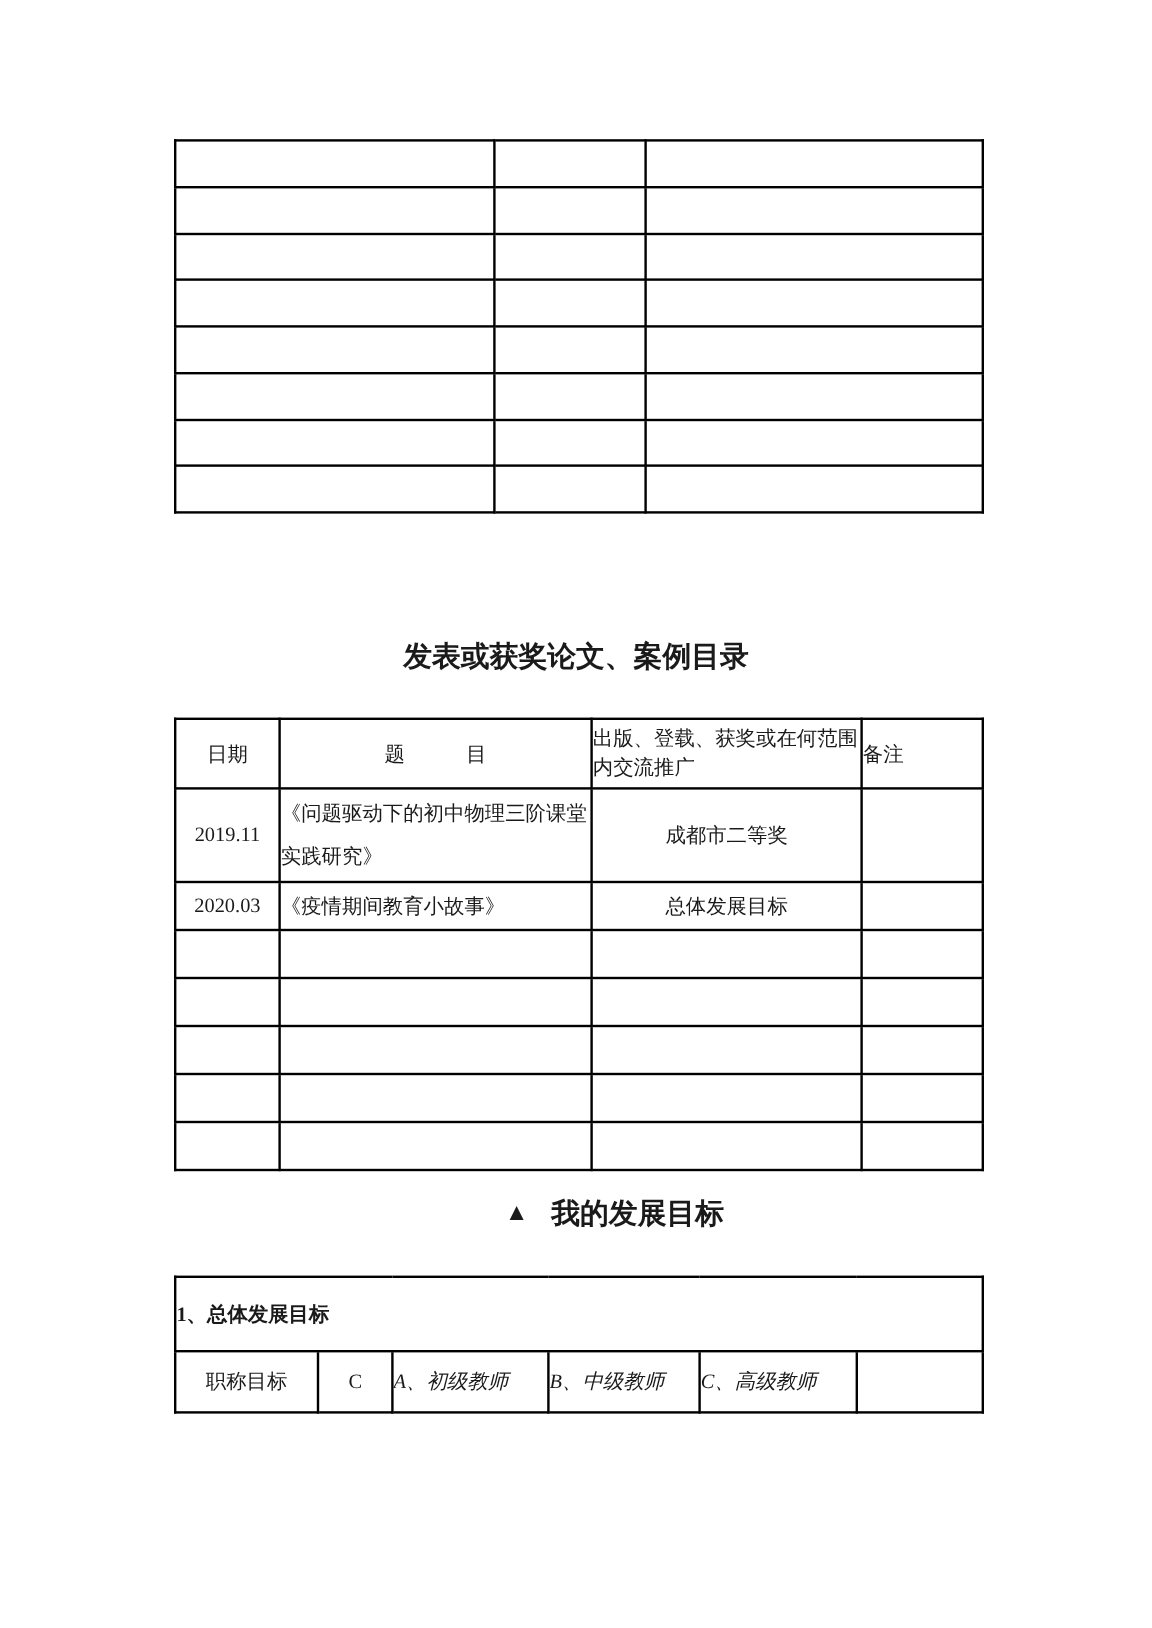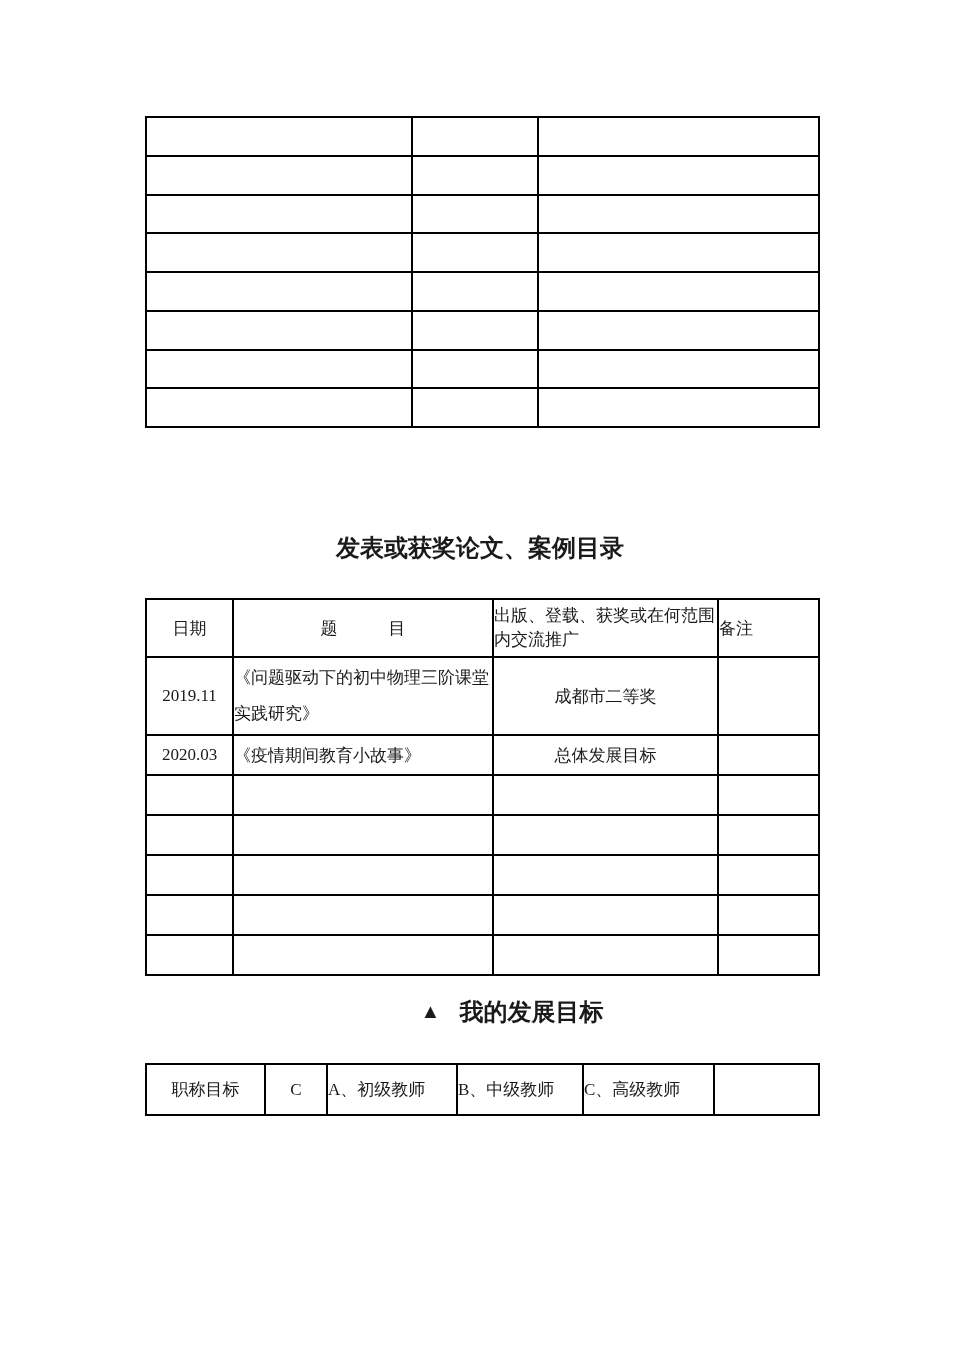--- a/index.html
+++ b/index.html
@@ -45,21 +45,21 @@
   .t3 .r-sd  td { height: 56px; }
 
   .c { text-align: center; }
   .l { text-align: left; padding: 0 4px 0 5px; }
 
   .pub-head   { line-height: 24px; margin-left: 39px; }
   .note-head  { padding-left: 8px; }
   .paper-title{ line-height: 36px; padding-right: 16px; }
 
   .sec-header { font-weight: bold; font-size: 18px; padding-left: 2px; }
-  .opt        { padding-left: 3px; line-height: 26px; }
+  .opt        { padding-left: 3px; line-height: 26px; font-style: italic; }
 
   .title1, .title2 {
     position: absolute;
     left: 0;
     width: 960px;
     text-align: center;
     font-weight: bold;
     font-size: 24px;
     margin: 0;
     line-height: 30px;
@@ -192,20 +192,23 @@
   <table class="tbl t3">
     <colgroup>
         <col style="width:119px">
         <col style="width:62px">
         <col style="width:130px">
         <col style="width:126px">
         <col style="width:131px">
         <col style="width:105px">
       </colgroup>
     <tbody>
+      <tr class="r-sec">
+        <td colspan="6" class="sec-header">1、总体发展目标</td>
+      </tr>
       <tr class="r-zc">
         <td class="c">职称目标</td>
         <td class="c">C</td>
         <td class="opt">A、初级教师</td>
         <td class="opt">B、中级教师</td>
         <td class="opt">C、高级教师</td>
         <td class="opt"></td>
       </tr>
     </tbody>
   </table>

